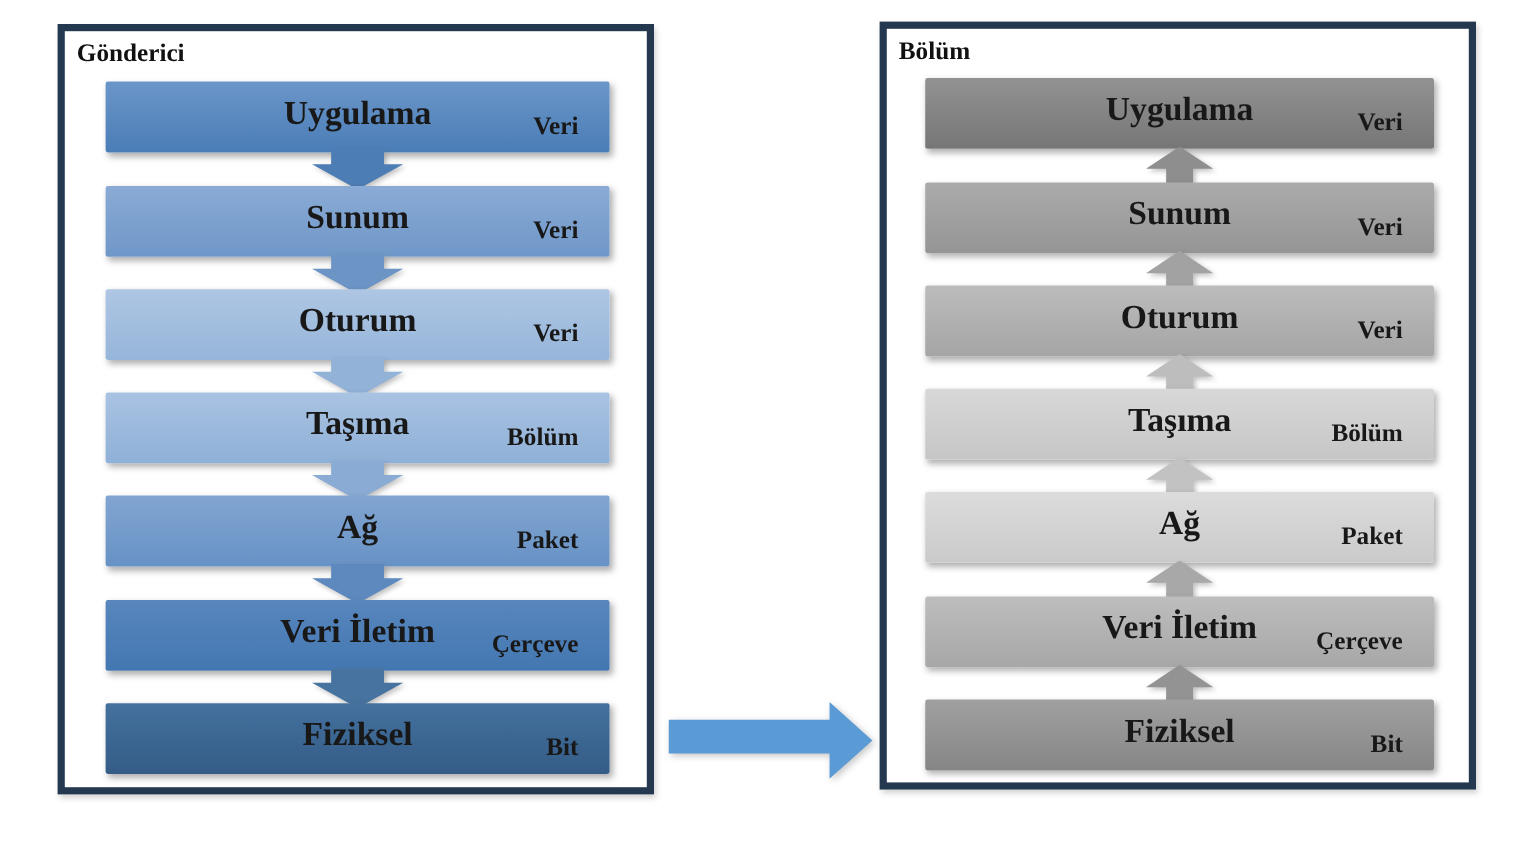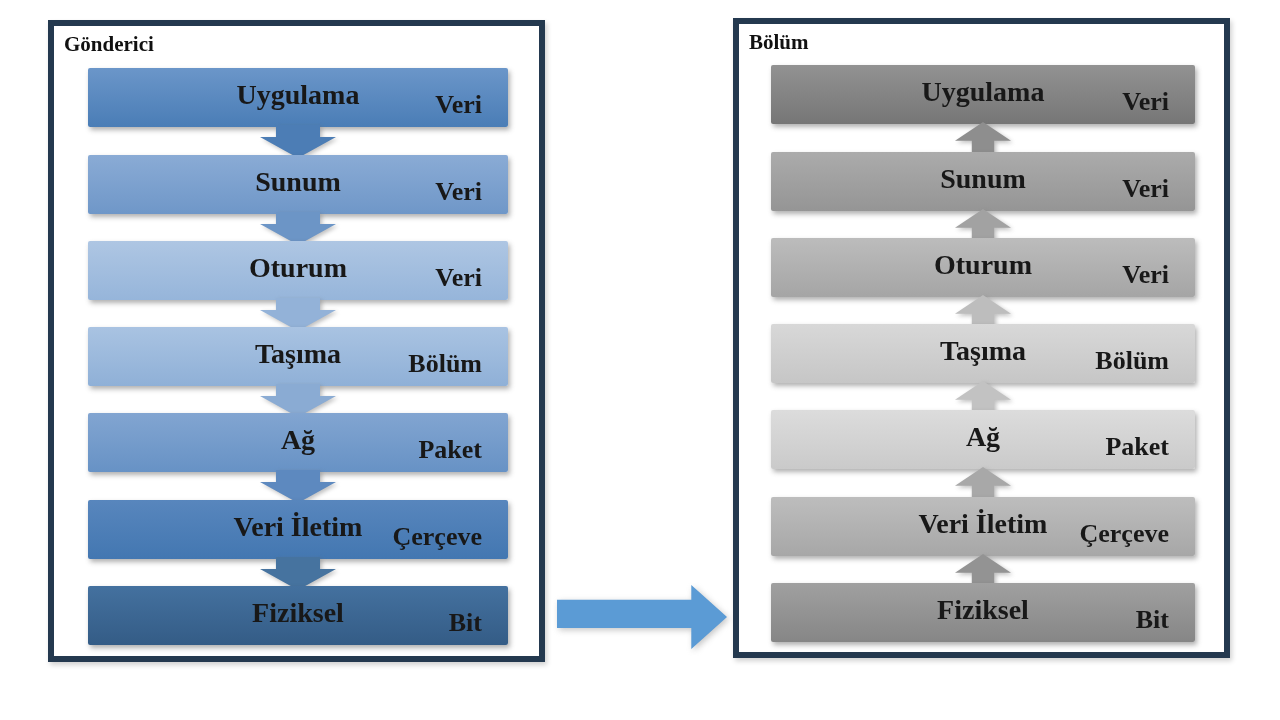--- a/index.html
+++ b/index.html
@@ -39,21 +39,21 @@
     text-align: center;
     font-size: 28px;
     font-weight: bold;
     color: #181818;
   }
   .layer-unit {
     position: absolute;
     right: 26px;
     top: calc(50% + 7px);
     transform: translateY(-50%);
-    font-size: 26px;
+    font-size: 21px;
     font-weight: bold;
     color: #181818;
   }
   .gap-arrow { position: absolute; filter: drop-shadow(2px 2px 2px rgba(110,110,110,0.45)); }
   .gap-arrow .shape { width: 100%; height: 100%; }
   .gap-arrow.down .shape {
     clip-path: polygon(21% 0, 79% 0, 79% 36%, 100% 36%, 50% 100%, 0 36%, 21% 36%);
   }
   .gap-arrow.up .shape {
     clip-path: polygon(50% 0, 100% 55%, 70% 55%, 70% 100%, 30% 100%, 30% 55%, 0 55%);

